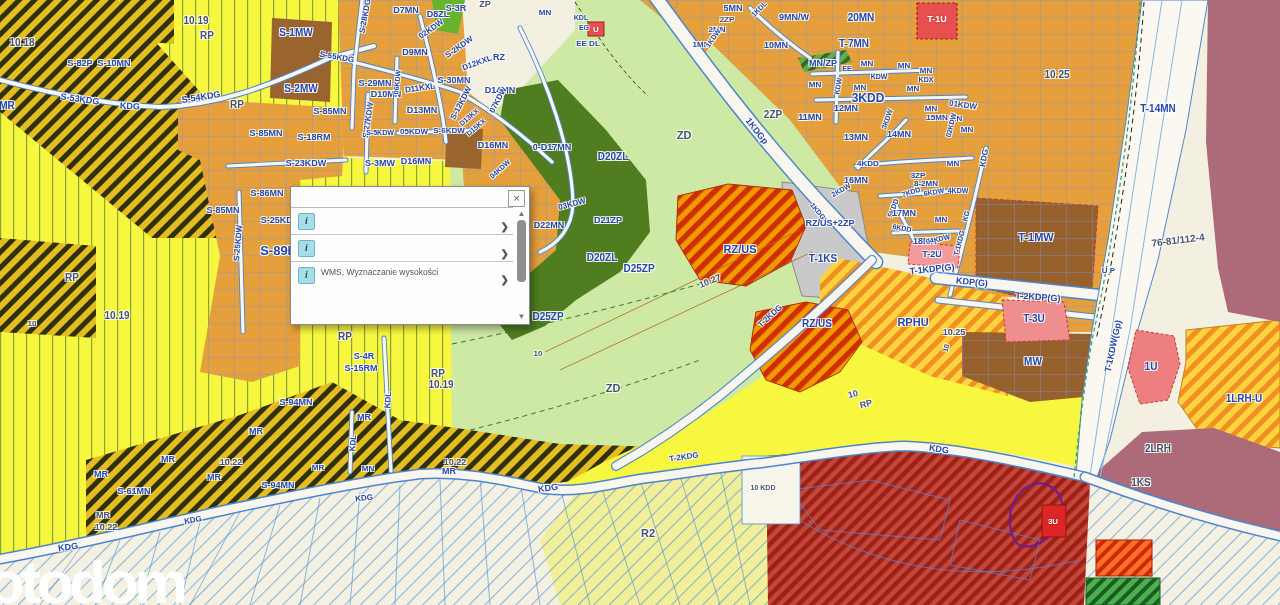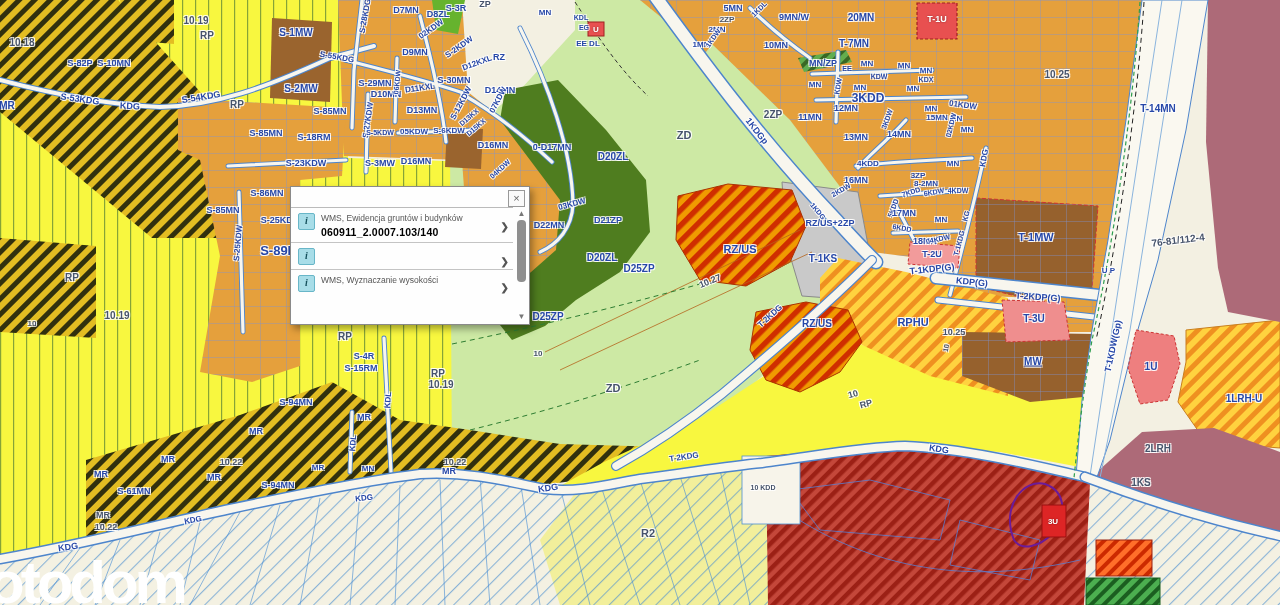--- a/index.html
+++ b/index.html
@@ -373,21 +373,21 @@
       <div class="lbl c2" style="left: 1057px; top: 74px; font-size: 10px; transform: translate(-50%, -50%) rotate(0deg);">10.25</div>
       <div class="lbl c1" style="left: 1138px; top: 108px; font-size: 10px; transform: translate(-50%, -50%) rotate(0deg); padding-left: 40px;">T-14MN</div>
       <div class="lbl c2" style="left: 1178px; top: 240px; font-size: 10px; transform: translate(-50%, -50%) rotate(-7deg);">76-81/112-4</div>
       <div class="lbl c1" style="left: 1036px; top: 237px; font-size: 11px; transform: translate(-50%, -50%) rotate(0deg);">T-1MW</div>
       <div class="lbl c1" style="left: 1094px; top: 270px; font-size: 8px; transform: translate(-50%, -50%) rotate(0deg); padding-left: 29px;">U P</div>
       <div class="lbl c1" style="left: 1038px; top: 297px; font-size: 9px; transform: translate(-50%, -50%) rotate(4deg);">T-2KDP(G)</div>
       <div class="lbl c1" style="left: 1034px; top: 318px; font-size: 10px; transform: translate(-50%, -50%) rotate(0deg);">T-3U</div>
       <div class="lbl c1" style="left: 913px; top: 322px; font-size: 11px; transform: translate(-50%, -50%) rotate(0deg);">RPHU</div>
       <div class="lbl c2" style="left: 954px; top: 332px; font-size: 9px; transform: translate(-50%, -50%) rotate(0deg);">10.25</div>
       <div class="lbl c2" style="left: 946px; top: 348px; font-size: 7px; transform: translate(-50%, -50%) rotate(-80deg);">10</div>
-      <div class="lbl c1" style="left: 1033px; top: 361px; font-size: 10px; transform: translate(-50%, -50%) rotate(0deg); text-decoration: underline;">MW</div>
+      <div class="lbl c1" style="left: 1033px; top: 361px; font-size: 10px; transform: translate(-50%, -50%) rotate(0deg);">MW</div>
       <div class="lbl c1" style="left: 1113px; top: 346px; font-size: 9px; transform: translate(-50%, -50%) rotate(-78deg);">T-1KDW(Gp)</div>
       <div class="lbl c1" style="left: 1151px; top: 366px; font-size: 10px; transform: translate(-50%, -50%) rotate(0deg);">1U</div>
       <div class="lbl c1" style="left: 1244px; top: 398px; font-size: 10px; transform: translate(-50%, -50%) rotate(0deg);">1LRH-U</div>
       <div class="lbl c2" style="left: 1158px; top: 448px; font-size: 10px; transform: translate(-50%, -50%) rotate(0deg);">2LRH</div>
       <div class="lbl c2" style="left: 1141px; top: 482px; font-size: 10px; transform: translate(-50%, -50%) rotate(0deg);">1KS</div>
       <div class="lbl c2" style="left: 853px; top: 394px; font-size: 9px; transform: translate(-50%, -50%) rotate(-15deg);">10</div>
       <div class="lbl c2" style="left: 866px; top: 404px; font-size: 9px; transform: translate(-50%, -50%) rotate(-15deg);">RP</div>
       <div class="lbl c2" style="left: 345px; top: 336px; font-size: 10px; transform: translate(-50%, -50%) rotate(0deg);">RP</div>
       <div class="lbl c1" style="left: 364px; top: 356px; font-size: 9px; transform: translate(-50%, -50%) rotate(0deg);">S-4R</div>
       <div class="lbl c1" style="left: 361px; top: 368px; font-size: 9px; transform: translate(-50%, -50%) rotate(0deg);">S-15RM</div>
@@ -424,24 +424,20 @@
       <div class="lbl c3" style="left: 596px; top: 29px; font-size: 8px; transform: translate(-50%, -50%) rotate(0deg);">U</div>
       <div class="lbl c1" style="left: 588px; top: 43px; font-size: 8px; transform: translate(-50%, -50%) rotate(0deg);">EE DL</div>
       <div class="lbl c1" style="left: 545px; top: 12px; font-size: 8px; transform: translate(-50%, -50%) rotate(0deg);">MN</div>
     </div>
 
 <div class="popup">
   <div class="popup-close">×</div>
   <div class="rows">
     <div class="row row1">
       <span class="iico">i</span>
-      <div class="rtxt">
-        <div class="rlabel">WMS, Ewidencja gruntów i budynków</div>
-        <div class="rvalue">060911_2.0007.103/140</div>
-      </div>
       <span class="chev">❯</span>
     </div>
     <div class="row row2">
       <span class="iico">i</span>
       <span class="chev">❯</span>
     </div>
     <div class="row row3">
       <span class="iico">i</span>
       <div class="rtxt">
         <div class="rlabel">WMS, Wyznaczanie wysokości</div>

